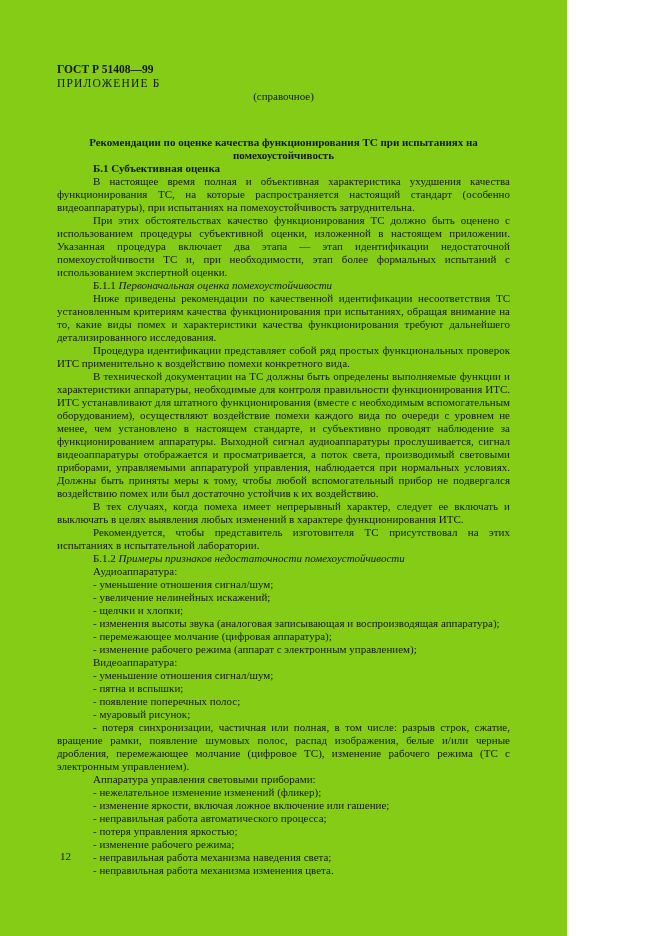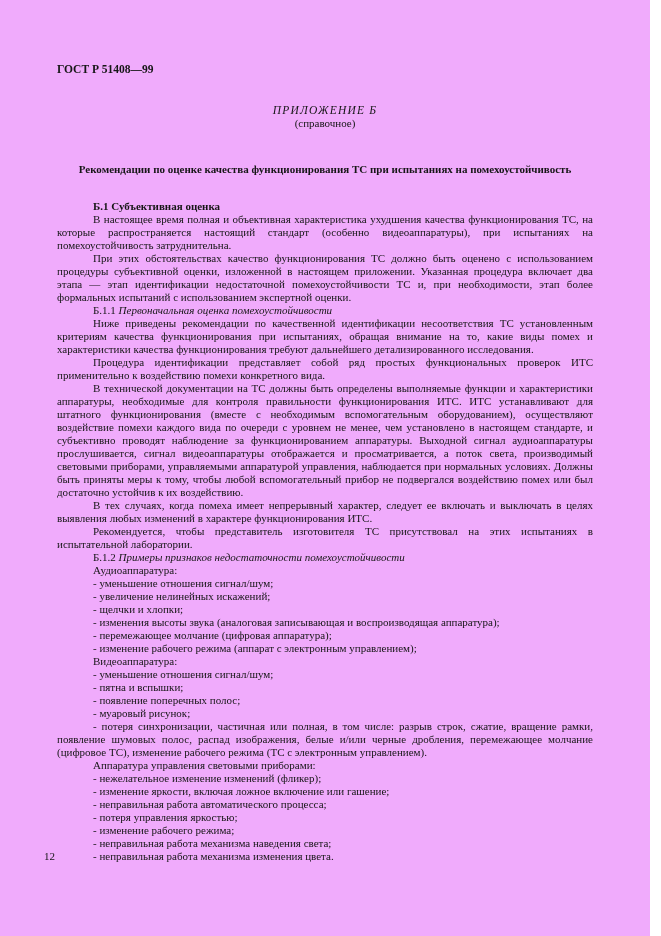--- a/index.html
+++ b/index.html
@@ -4,64 +4,62 @@
 <style>
   html, body { margin: 0; padding: 0; }
   body {
     width: 661px; height: 936px;
     background: #ffffff;
     font-family: "Liberation Serif", "DejaVu Serif", serif;
     color: #161616;
   }
   .page {
     position: relative;
-    width: 650px; height: 936px;
-    background: #f0abfc;
+    width: 567px; height: 936px;
+    background: #84cc16;
     box-sizing: border-box;
     padding: 62px 57px 0 57px;
     overflow: hidden;
   }
   .std-ref {
     font-weight: bold;
     font-size: 11.5px;
     line-height: 14px;
   }
   .appendix-label {
-    margin-top: 27px;
-    text-align: center;
+    text-align: left;
     font-size: 11.5px;
     letter-spacing: 1.2px;
     line-height: 14px;
-    font-style: italic;
   }
   .appendix-subtitle {
     text-align: center;
     font-size: 11px;
     line-height: 13px;
   }
   .doc-title {
     margin: 33px 0 0 0;
     text-align: center;
     font-size: 11px;
     font-weight: bold;
     line-height: 13px;
   }
-  .body-text { margin-top: 24px; }
+  .body-text { margin-top: 0; }
   .para {
     margin: 0;
     font-size: 11px;
     line-height: 13px;
     text-align: justify;
     text-indent: 36px;
   }
   .h2 { font-weight: bold; }
   .h3 .ital { font-style: italic; }
   .page-number {
     position: absolute;
-    left: 44px;
+    left: 60px;
     top: 850px;
     font-size: 11px;
     line-height: 13px;
   }
 </style>
 </head>
 <body>
 
 <div class="page">
 

